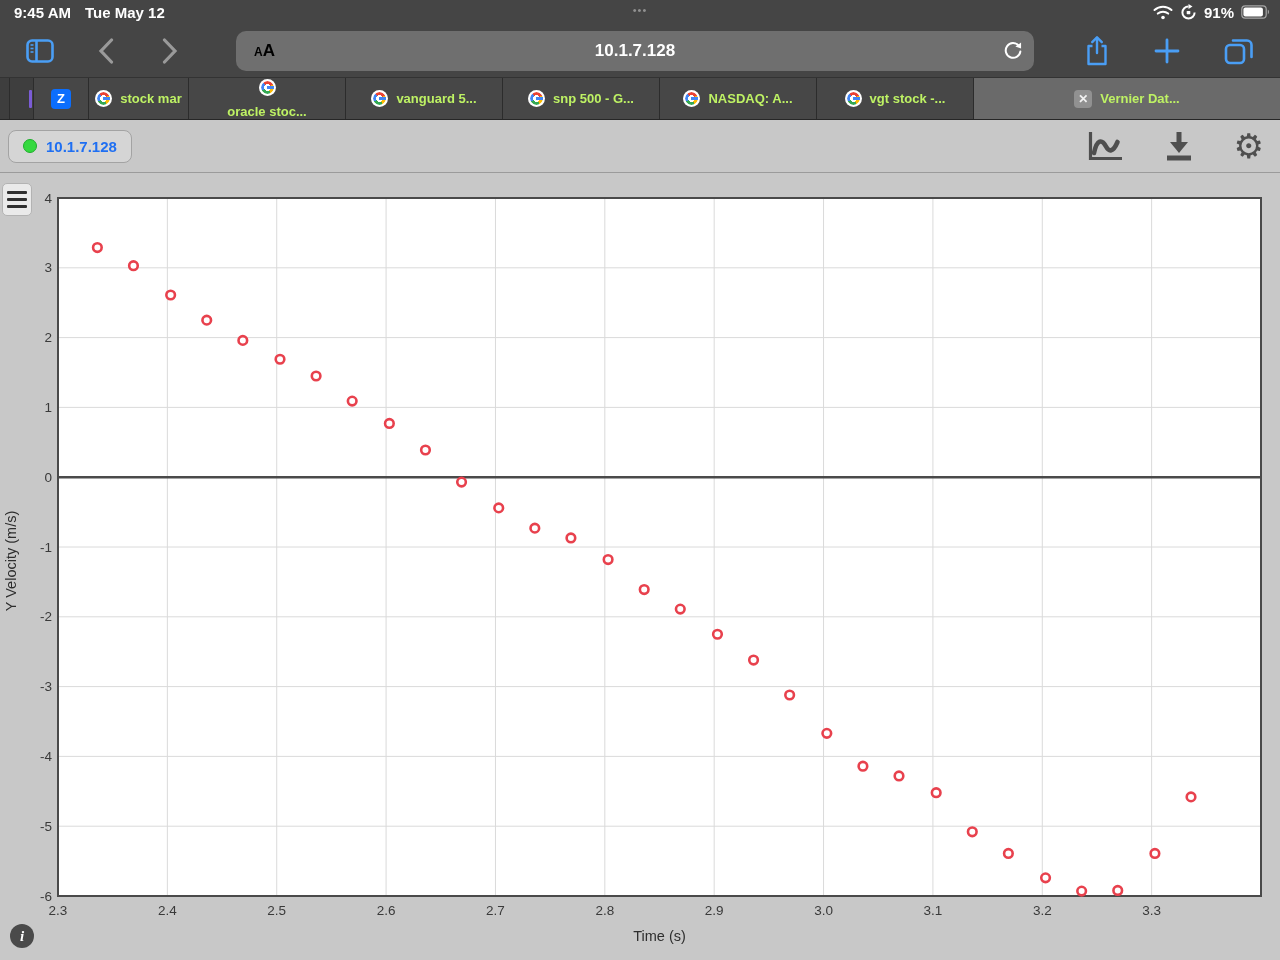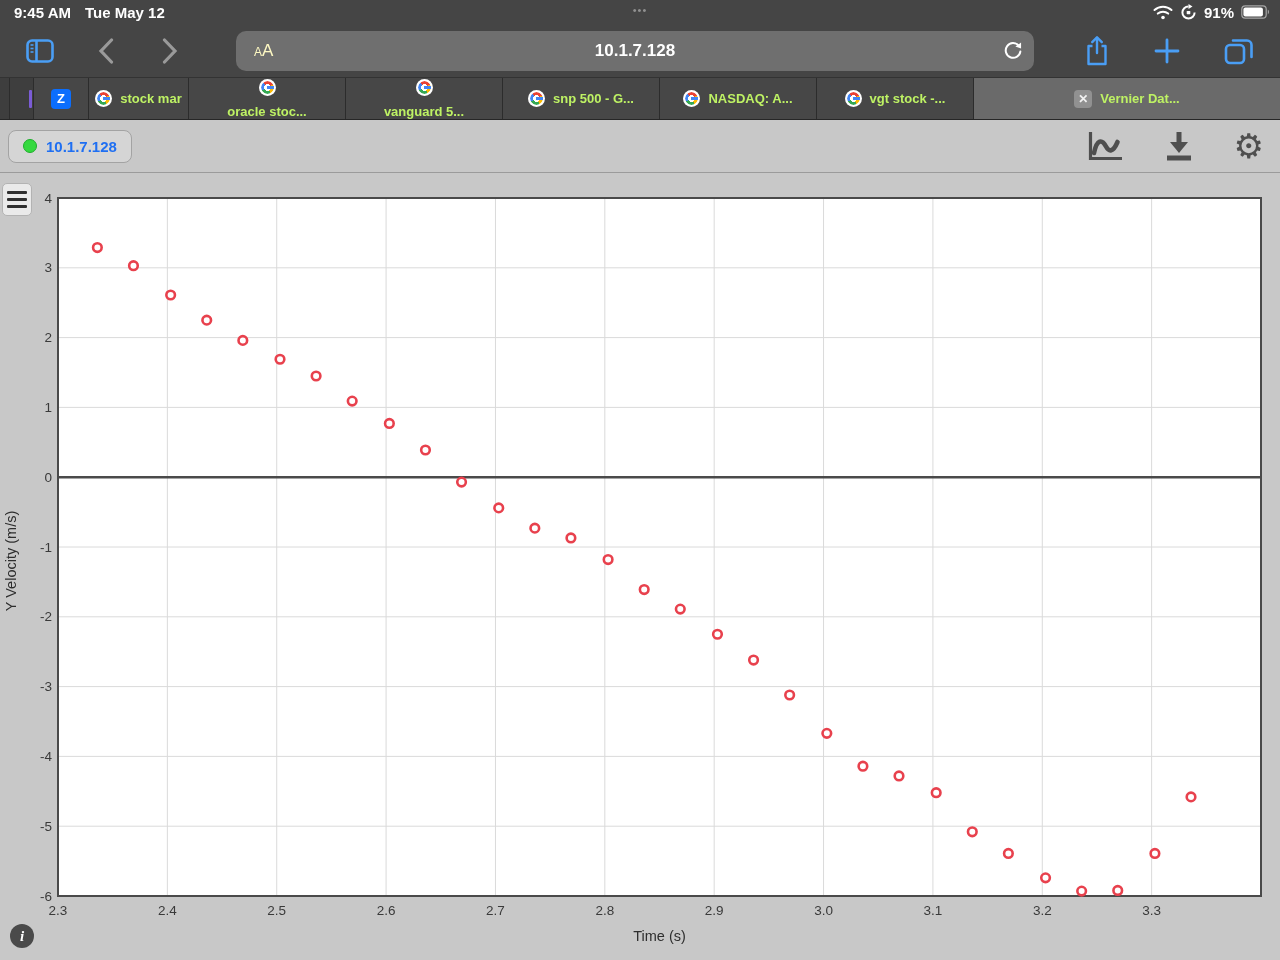--- a/index.html
+++ b/index.html
@@ -14,21 +14,21 @@
     font-size:11px; letter-spacing:1px; top:4px; }
   .sb-right { margin-left:auto; display:flex; align-items:center; gap:7px; margin-right:10px;justify-content:center; }
   .sb-right .pct { font-size:15px; font-weight:700; }
 
   .browser-toolbar { position:absolute; left:0; top:24px; width:1280px; height:54px;
     background:#454545; display:flex; align-items:center; border-bottom:1px solid #333; }
   .tb-btn { background:none; border:none; cursor:pointer; display:flex; align-items:center;
     justify-content:center; }
   .addr-pill { flex:1; height:40px; margin:0 50px 0 58px; background:#6f6f6f; border-radius:10px;
     display:flex; align-items:center; position:relative; color:#fff; }
-  .aa-label { font-weight:400; color:#fef9c3; margin-left:18px; font-size:17px; }
+  .aa-label { font-weight:700; color:#000000; margin-left:18px; font-size:17px; }
   .aa-label .small { font-size:12px; }
   .addr-text { position:absolute; left:0; right:0; text-align:center; font-size:17px;
     font-weight:600; color:#fff; }
   .reload-btn { position:absolute; right:6px; top:5px; width:30px; height:30px; }
 
   .tab-bar { position:absolute; left:0; top:78px; width:1280px; height:42px; background:#3c3c3c;
     display:flex; border-bottom:1px solid #262626; }
   .tab { height:100%; background:#474747; border-right:1px solid #2c2c2c; display:flex;
     align-items:center; justify-content:center; gap:8px; overflow:hidden; cursor:pointer;
     flex:0 0 auto; }
@@ -176,21 +176,21 @@
       <span class="icon-zillow">Z</span>
     </div>
     <div class="tab" style="width: 100px;">
       <span class="icon-google"></span>
       <span class="t-label">stock mar</span>
     </div>
     <div class="tab" style="width: 157px; flex-direction: column;">
       <span class="icon-google"></span>
       <span class="t-label">oracle stoc...</span>
     </div>
-    <div class="tab" style="width: 157px; flex-direction: column;">
+    <div class="tab" style="width: 157px;">
       <span class="icon-google"></span>
       <span class="t-label">vanguard 5...</span>
     </div>
     <div class="tab" style="width: 157px;">
       <span class="icon-google"></span>
       <span class="t-label">snp 500 - G...</span>
     </div>
     <div class="tab" style="width: 157px; text-align: right;">
       <span class="icon-google"></span>
       <span class="t-label">NASDAQ: A...</span>

